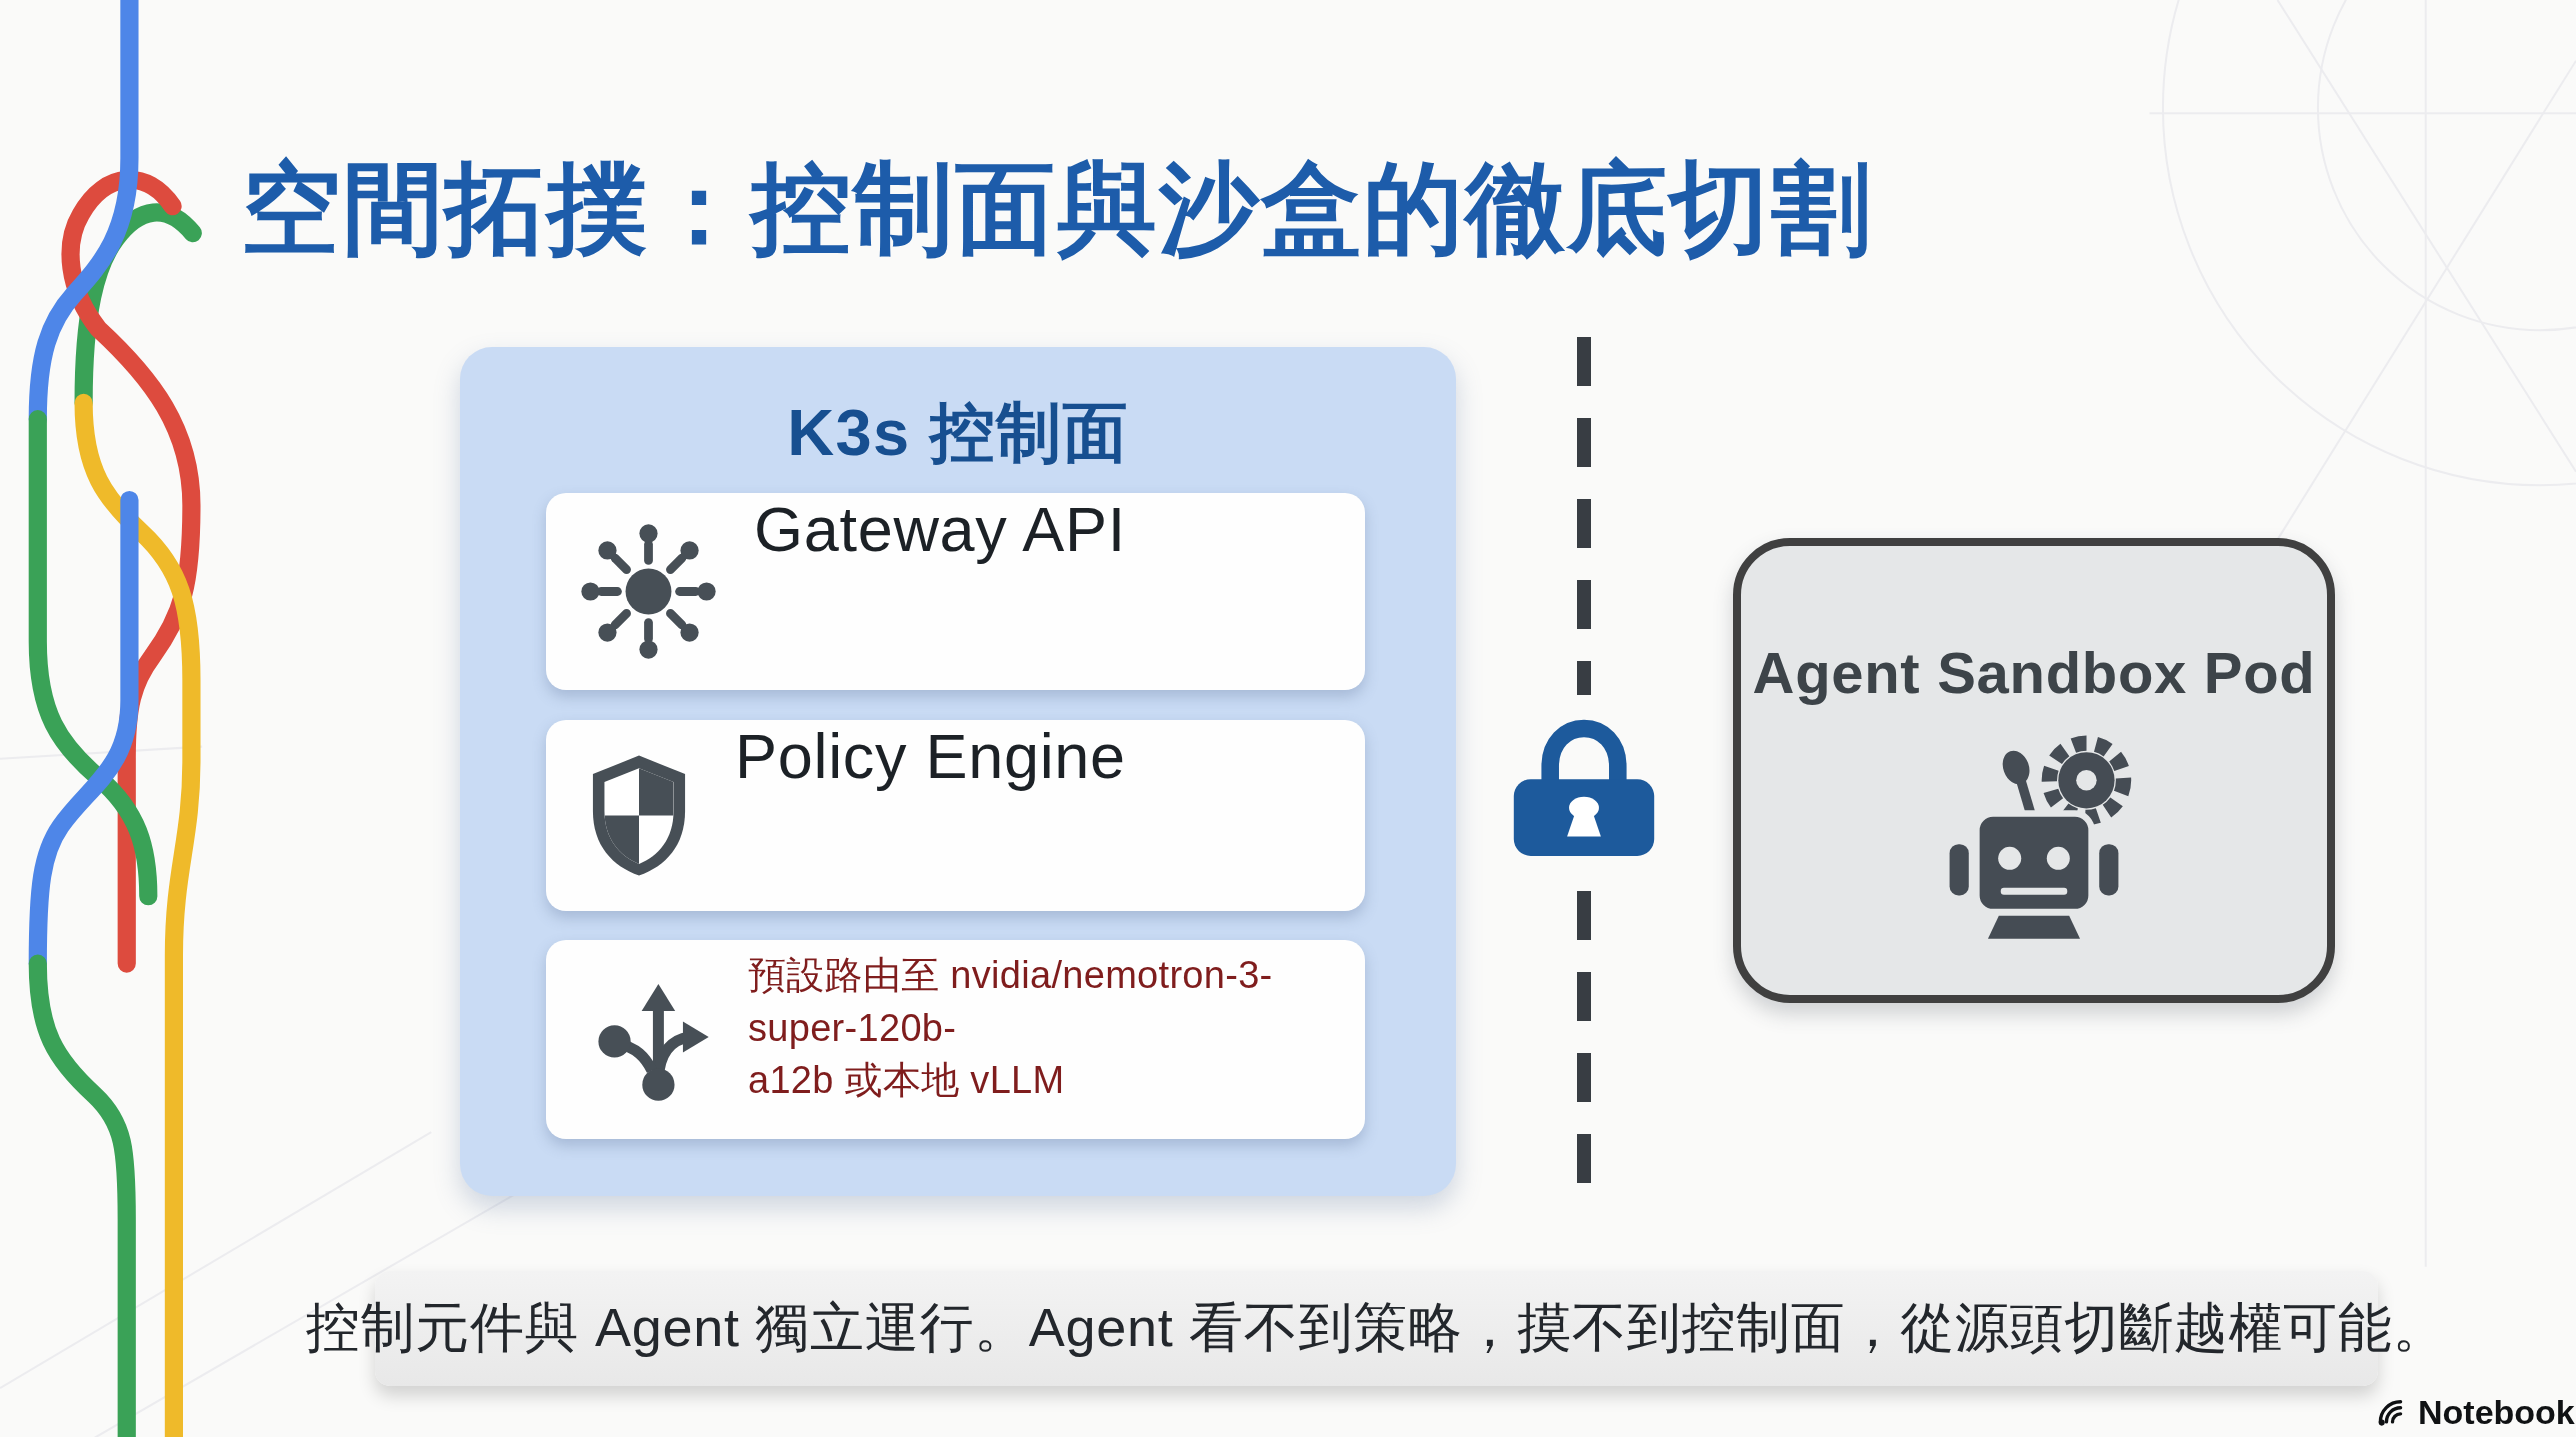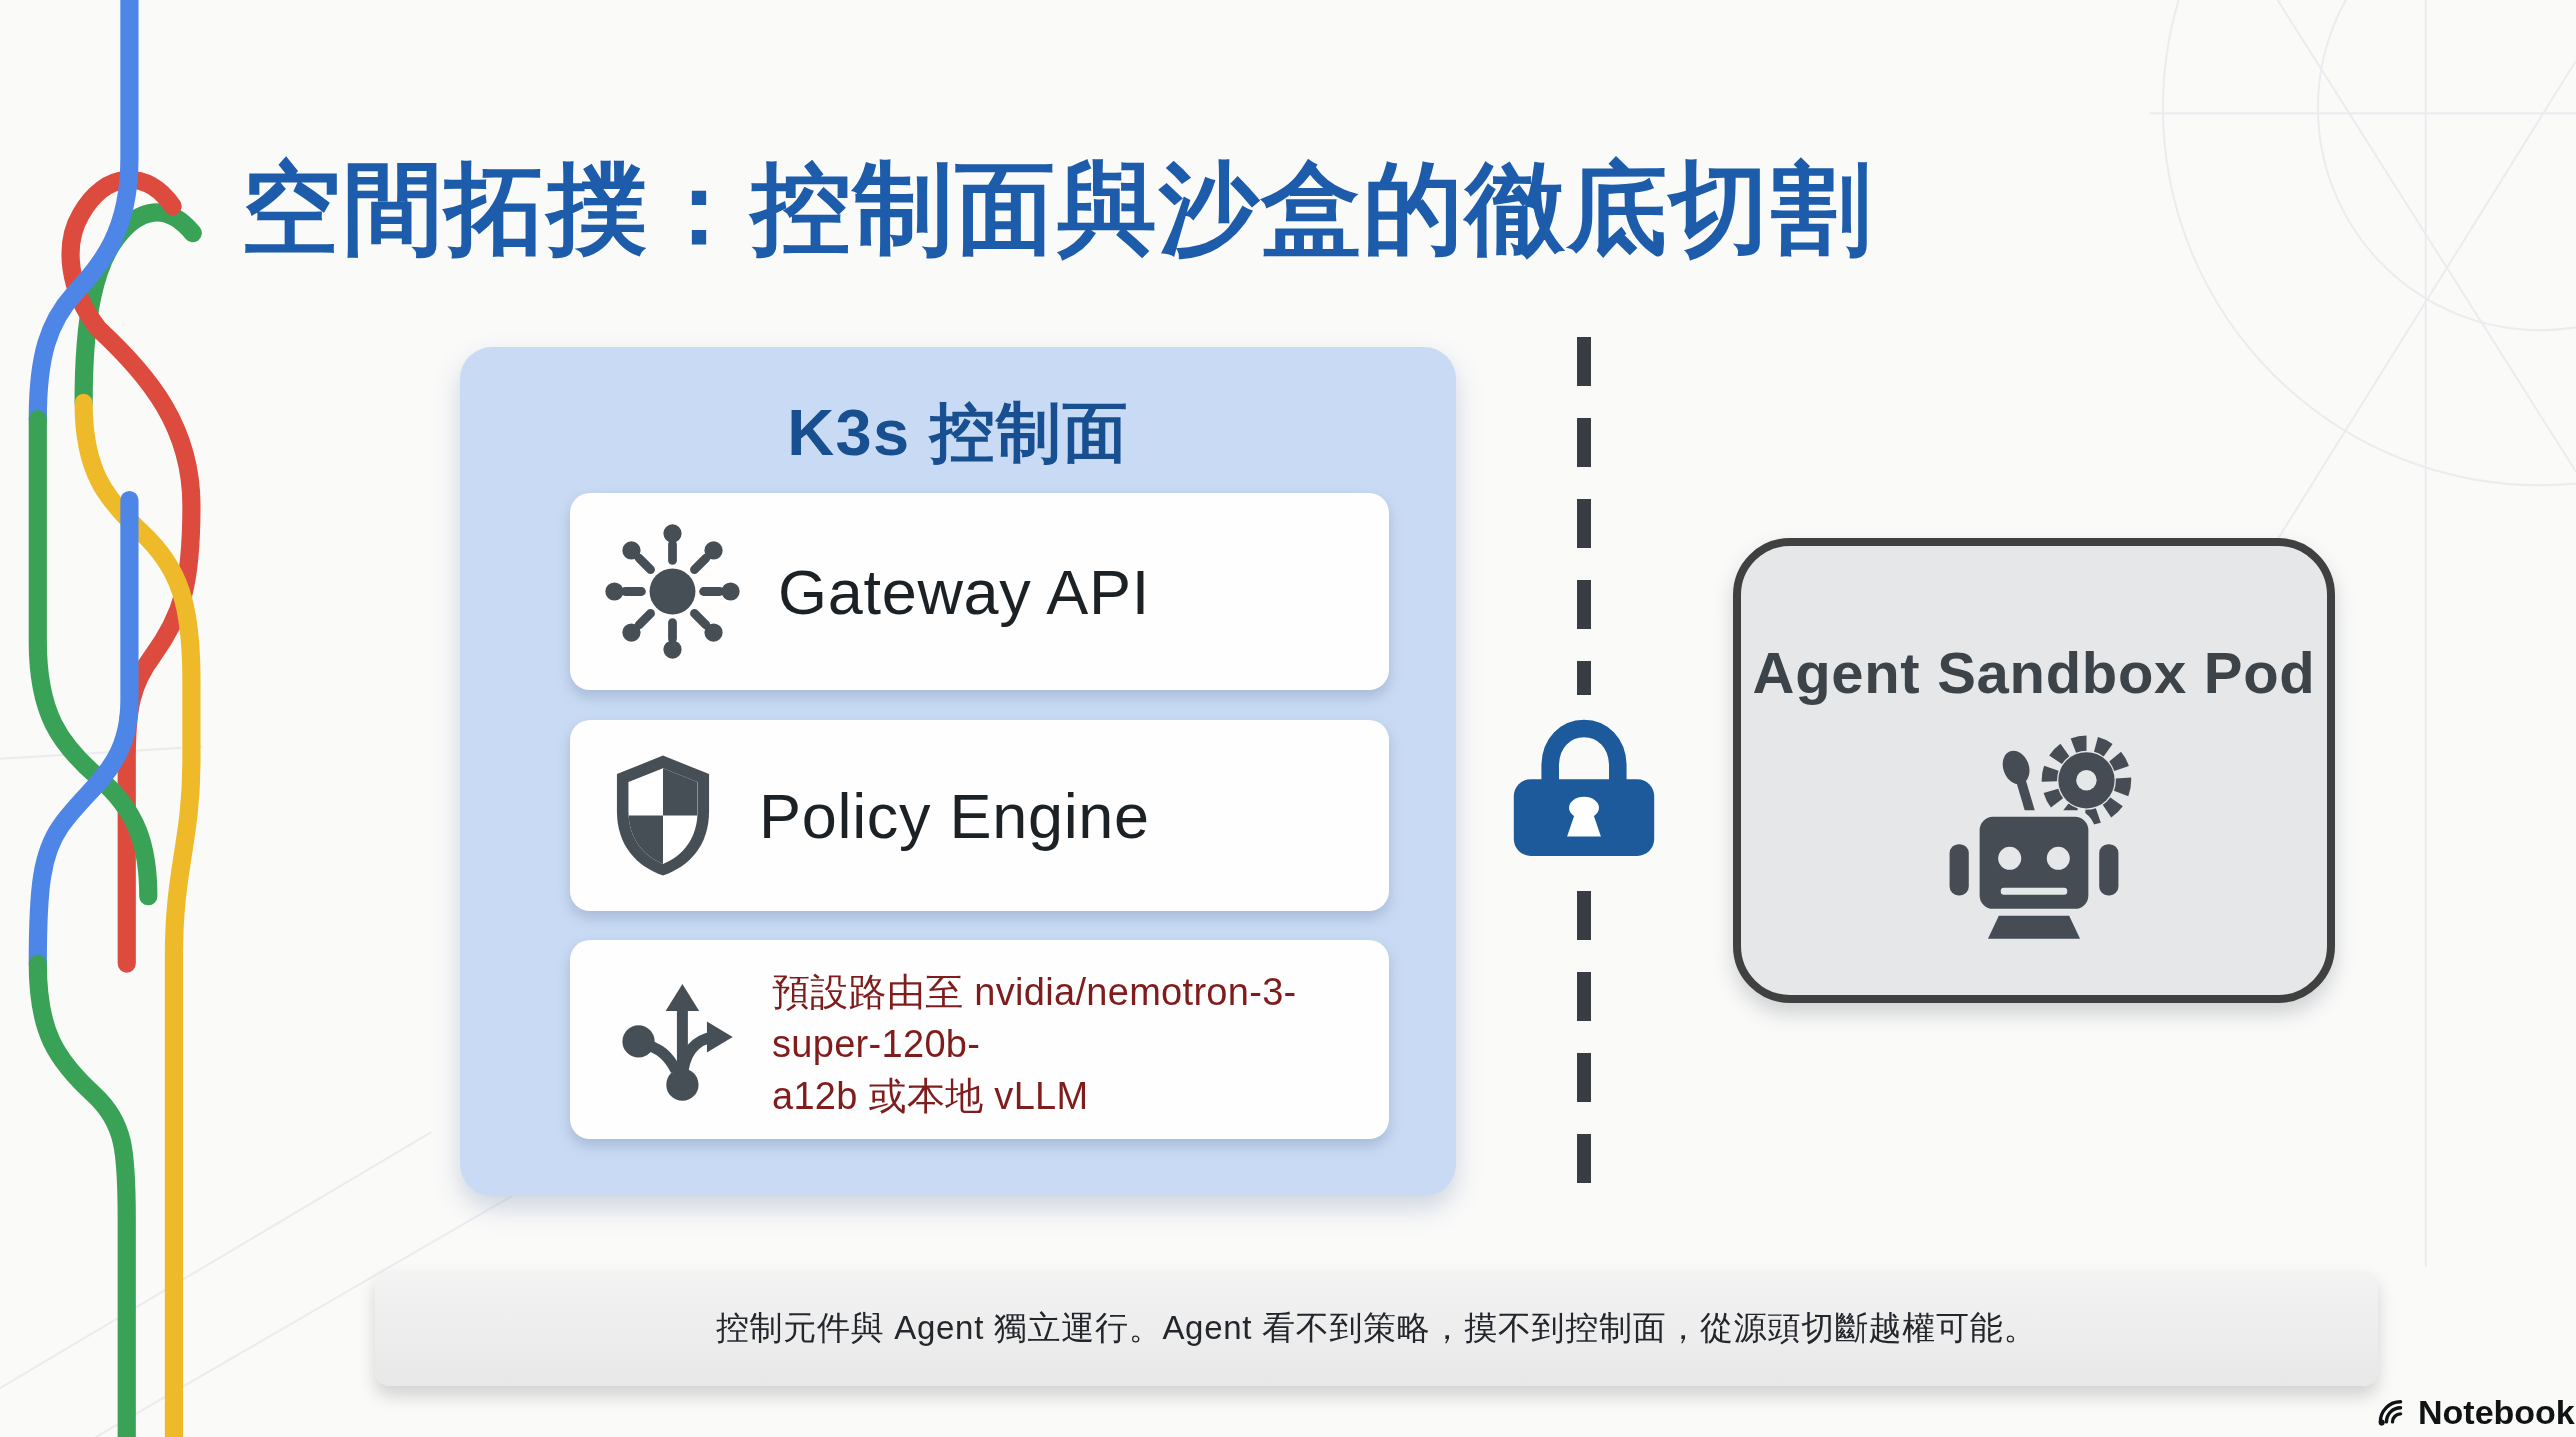--- a/index.html
+++ b/index.html
@@ -25,21 +25,21 @@
     background:#c9dbf4;border-radius:32px;
     box-shadow:0 12px 25.6px rgba(105,130,165,.30);
   }
   .cp-title{
     position:absolute;top:42px;left:0;width:100%;text-align:center;
     font-size:65px;font-weight:700;color:#174f90;letter-spacing:1.3px;
   }
   .card{
     position:absolute;left:86px;width:819px;background:#fefefe;
     border-radius:20px;box-shadow:0 6.7px 13.5px rgba(80,100,140,.28);
-    display:flex;align-items:center;margin-left:24px;
+    display:flex;
   }
   .card-1{top:146px;height:197px;}
   .card-2{top:373px;height:191px;}
   .card-3{top:593px;height:199px;}
   .card .icon-wrap{margin-left:35px;flex:none;display:flex;align-items:center;justify-content:center;}
   .icon-hub{width:135px;height:135px;}
   .icon-shield{width:116px;height:129px;}
   .icon-route{width:129px;height:129px;}
   .card .label-col{margin-left:38px;display:flex;flex-direction:column;}
   .card-label{font-size:63px;font-weight:500;color:#1c2126;letter-spacing:0.7px;}
@@ -63,21 +63,21 @@
     font-size:58px;font-weight:700;color:#3d4449;letter-spacing:0.7px;
   }
   .robot-wrap{position:absolute;left:50%;top:170px;transform:translateX(-50%);}
   
   .footer-bar{
     position:absolute;left:375px;top:1271px;width:2003px;height:115px;
     background:linear-gradient(#f3f3f3,#e8e8e8);border-radius:15px;
     box-shadow:0 9.4px 17.5px rgba(0,0,0,.16);
     display:flex;align-items:center;justify-content:center;
   }
-  .footer-text{font-size:33px;font-weight:500;color:#23272c;letter-spacing:0.7px;white-space:nowrap;}
+  .footer-text{font-size:54px;font-weight:500;color:#23272c;letter-spacing:0.7px;white-space:nowrap;}
   
   .branding{
     position:absolute;left:2375px;top:1393px;display:flex;align-items:center;gap:8px;
   }
   .branding-text{font-size:34px;font-weight:700;color:#101214;letter-spacing:0;}
 </style>
 </head>
 <body>
 
 <svg class="bg-pattern" width="2576" height="1438" viewBox="0 0 3823 2134" fill="none" stroke="#ececef" stroke-width="3">

